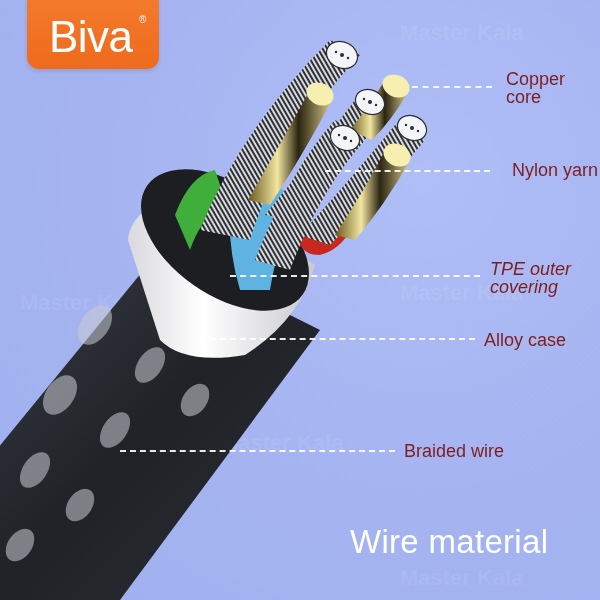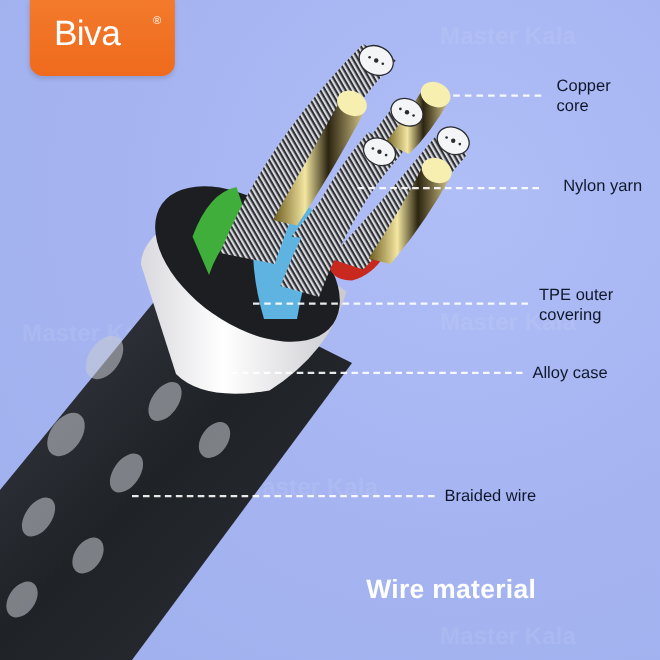--- a/index.html
+++ b/index.html
@@ -1,24 +1,24 @@
 <!DOCTYPE html>
 <html><head>
 <meta charset="utf-8">
 <style>
   html,body{margin:0;padding:0;}
   body{width:600px;height:600px;overflow:hidden;position:relative;background:#a7b6f2;font-family:"Liberation Sans",sans-serif;}
   .bg{position:absolute;inset:0;background:radial-gradient(circle at 70% 30%,#afbef6 0%,#a5b4f1 55%,#9fb0ee 100%);}
   .logo{position:absolute;left:27px;top:0;width:132px;height:69px;background:linear-gradient(180deg,#f37a2c,#ef6a1c);border-radius:0 0 12px 12px;box-shadow:0 2px 4px rgba(0,0,0,.12);}
-  .logo-text{position:absolute;left:22px;top:12px;color:#fff;font-size:32px;font-weight:400;letter-spacing:-0.5px;}
+  .logo-text{position:absolute;left:22px;top:12px;color:#fff;font-size:44px;font-weight:400;letter-spacing:-0.5px;}
   .logo-reg{position:absolute;left:112px;top:14px;color:#fff;font-size:10px;}
   .scene{position:absolute;inset:0;}
-  .label{position:absolute;color:#0f172a;font-size:15px;line-height:18px;}
+  .label{position:absolute;color:#7f1d1d;font-size:18px;line-height:18px;}
   .leader{position:absolute;height:0;border-top:2px dashed rgba(255,255,255,.9);}
-  .headline{position:absolute;left:333px;top:523px;color:#fff;font-size:24px;font-weight:700;letter-spacing:0.3px;}
+  .headline{position:absolute;left:350px;top:523px;color:#fff;font-size:33px;font-weight:400;letter-spacing:0.3px;}
   .wm{position:absolute;color:rgba(255,255,255,.08);font-size:22px;font-weight:700;}
 </style>
 </head>
 <body>
 
 <div class="bg"></div>
 
 <div class="wm" style="left:400px;top:20px;">Master Kala</div>
 <div class="wm" style="left:400px;top:280px;">Master Kala</div>
 <div class="wm" style="left:220px;top:430px;">Master Kala</div>
@@ -125,21 +125,21 @@
 <div class="leader" style="left:200px;top:338px;width:275px;"></div>
 <div class="leader" style="left:120px;top:450px;width:275px;"></div>
 
 <div class="label" style="left:506px;top:70px;">
   <div>Copper</div>
   <div>core</div>
 </div>
 <div class="label" style="left:512px;top:161px;">
   <div>Nylon yarn</div>
 </div>
-<div class="label" style="left:490px;top:260px;">
+<div class="label" style="left:490px;top:260px;font-style:italic;">
   <div>TPE outer</div>
   <div>covering</div>
 </div>
 <div class="label" style="left:484px;top:331px;">
   <div>Alloy case</div>
 </div>
 <div class="label" style="left:404px;top:442px;text-align:center;">
   <div>Braided wire</div>
 </div>
 

